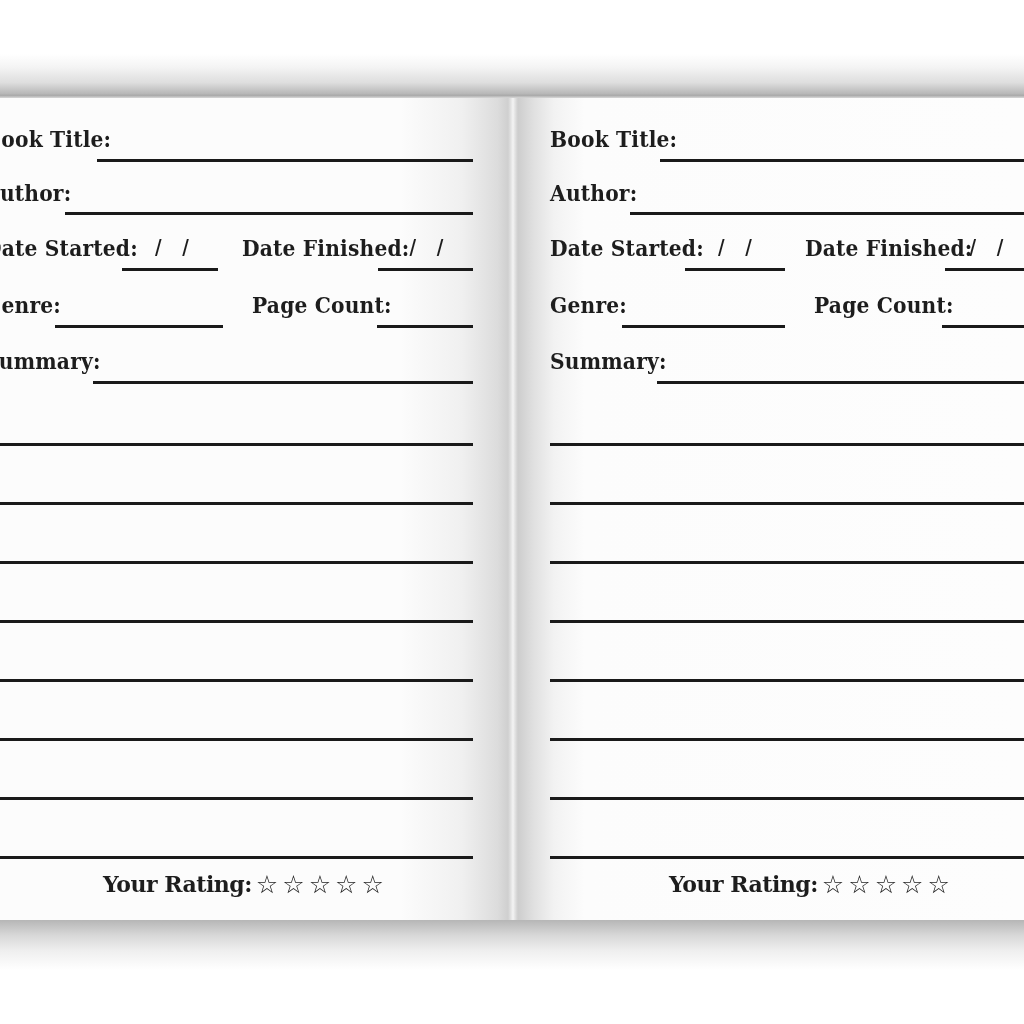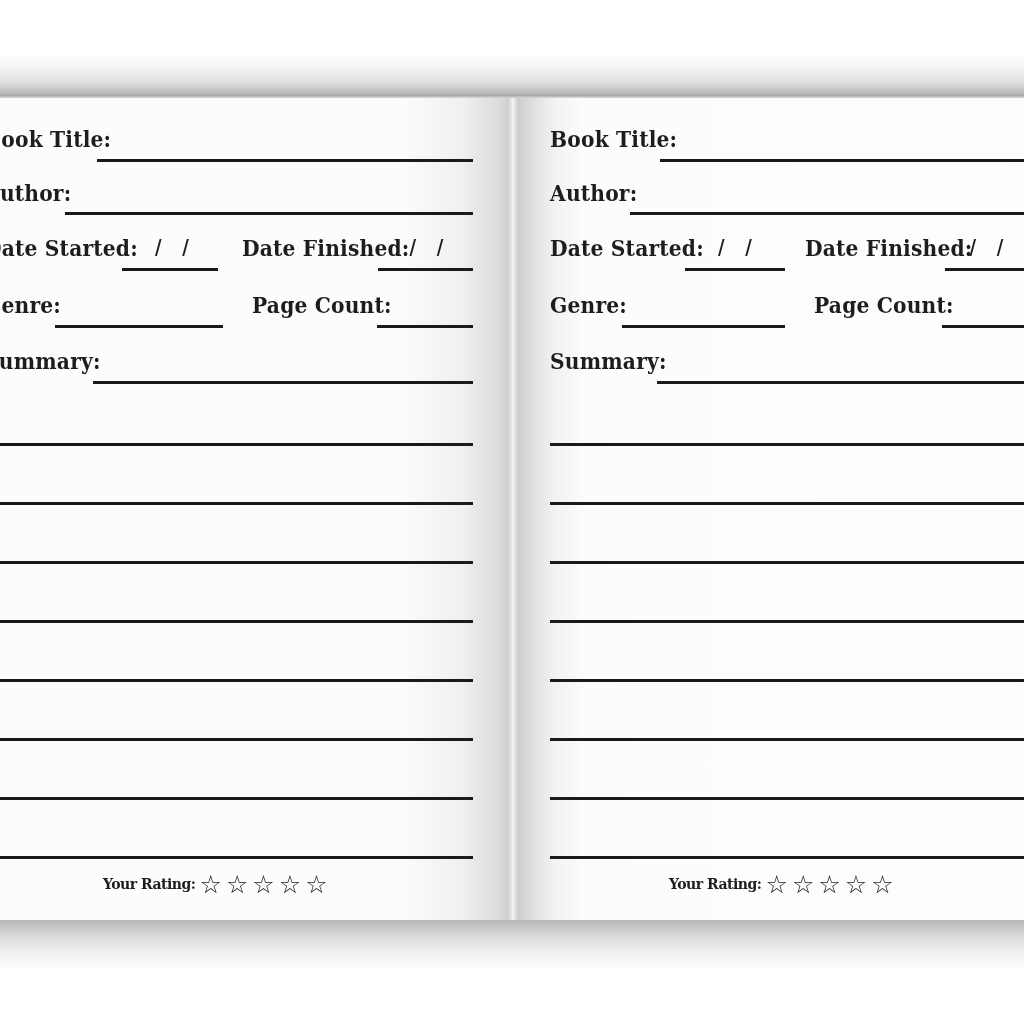--- a/index.html
+++ b/index.html
@@ -72,21 +72,21 @@
   .right .sl2{left:436px;width:75px}
   .right .u4a{left:109px;width:163px}
   .right .lbl-pagecount{left:301px}
   .right .u4b{left:429px;width:82px}
   .right .u5{left:144px;width:367px}
   .right .ruled{left:37px;width:474px}
   .right .rating-row{left:156px}
   
   .rating-row{position:absolute;top:772px;height:28px;display:flex;align-items:center;}
   .rating-label{
-    font-weight:700;font-size:14px;letter-spacing:-.5px;color:#1d1d1d;line-height:1;white-space:nowrap;text-align:right;
+    font-weight:700;font-size:22px;letter-spacing:-.5px;color:#1d1d1d;line-height:1;white-space:nowrap;text-align:right;
   }
   .star{
     font-family:"DejaVu Sans","Liberation Sans",sans-serif;
     font-size:25px;line-height:1;color:#1d1d1d;margin-left:4px;
   }
 </style>
 </head>
 <body>
 
 <div class="frame">

